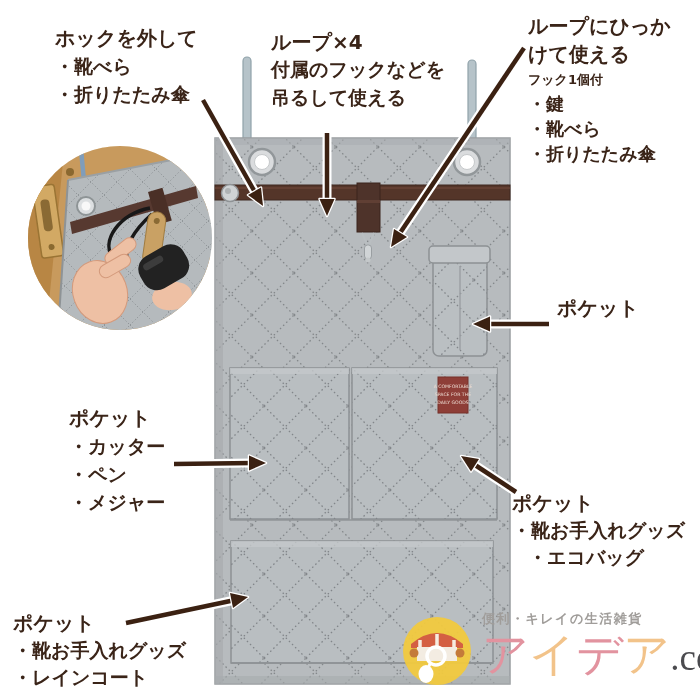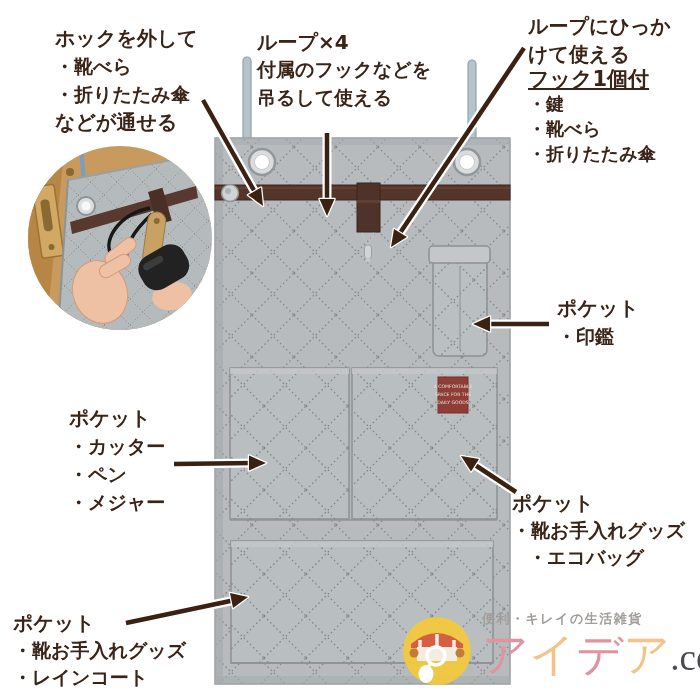--- a/index.html
+++ b/index.html
@@ -5,21 +5,21 @@
   html,body{margin:0;padding:0;background:#ffffff;}
   #stage{position:relative;width:700px;height:700px;background:#ffffff;overflow:hidden;
          font-family:"DejaVu Sans","Liberation Sans",sans-serif;}
   #art{position:absolute;left:0;top:0;}
   .ann{position:absolute;color:#3a2418;font-weight:700;white-space:nowrap;z-index:5;}
   .ann div{margin:0;}
   .t{font-size:20px;line-height:28px;}
   .b{font-size:19px;line-height:28px;margin-left:7px;}
   .i{font-size:19px;line-height:28px;margin-left:27px;font-family:Liberation Serif, serif;}
   .f{font-size:20px;line-height:28px;}
-  .s{font-size:21px;line-height:23px;margin-left:2px;text-decoration:underline;}
+  .s{font-size:13px;line-height:23px;margin-left:2px;}
   .b3{font-size:18px;line-height:25px;margin-left:4px;}
   .lh27{line-height:27px;}
   #logo-text{position:absolute;left:482px;top:610px;z-index:6;}
   #logo-tagline{font-size:13px;letter-spacing:1.5px;color:#a09d9a;font-weight:700;white-space:nowrap;}
   #logo-brand{margin-top:3px;white-space:nowrap;line-height:1;}
   #logo-brand .bp{font-size:46px;font-weight:400;}
   .c-pink{color:#e2939f;}
   .c-orng{color:#f2c38a;}
   .dotcom{font-family:"Liberation Serif","DejaVu Serif",serif;font-size:37px;color:#4b4b4f;}
 </style>
@@ -219,41 +219,39 @@
     <circle cx="436" cy="656" r="9" fill="none" stroke="#ffffff" stroke-width="3.5"></circle>
     <path d="M430,664 L426,672" stroke="#ffffff" stroke-width="3"></path>
     <ellipse cx="426" cy="674" rx="7.5" ry="9" fill="#ffffff"></ellipse>
   </g>
 </svg>
 
 <div class="ann" style="left:55px;top:24px;">
   <div class="t">ホックを外して</div>
   <div class="b">・靴べら</div>
   <div class="b">・折りたたみ傘</div>
-  <div class="f">などが通せる</div>
-</div>
-
-<div class="ann" style="left:257px;top:28px;">
+</div>
+
+<div class="ann" style="left:271px;top:28px;">
   <div class="t">ループ×4</div>
   <div class="i">付属のフックなどを</div>
   <div class="i">吊るして使える</div>
 </div>
 
 <div class="ann" style="left:528px;top:12px;">
   <div class="t">ループにひっか</div>
   <div class="t">けて使える</div>
   <div class="s">フック1個付</div>
   <div class="b3">・鍵</div>
   <div class="b3">・靴べら</div>
   <div class="b3">・折りたたみ傘</div>
 </div>
 
 <div class="ann" style="left:557px;top:294px;">
   <div class="t">ポケット</div>
-  <div class="b">・印鑑</div>
 </div>
 
 <div class="ann" style="left:69px;top:404px;">
   <div class="t">ポケット</div>
   <div class="b">・カッター</div>
   <div class="b">・ペン</div>
   <div class="b">・メジャー</div>
 </div>
 
 <div class="ann" style="left:512px;top:490px;">

